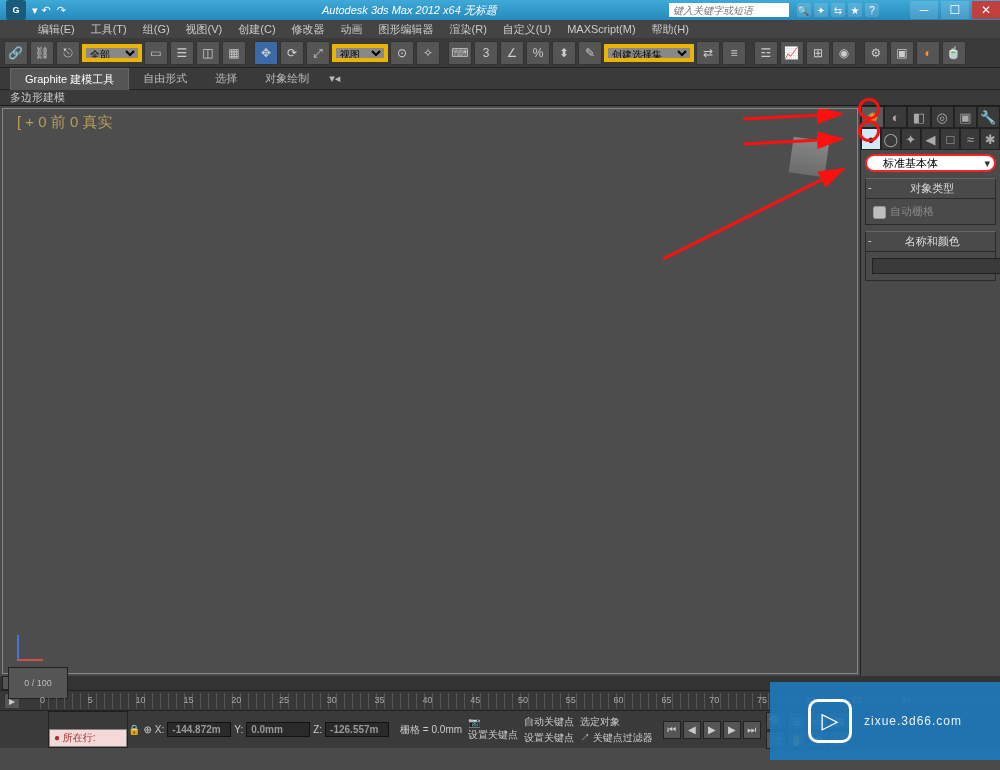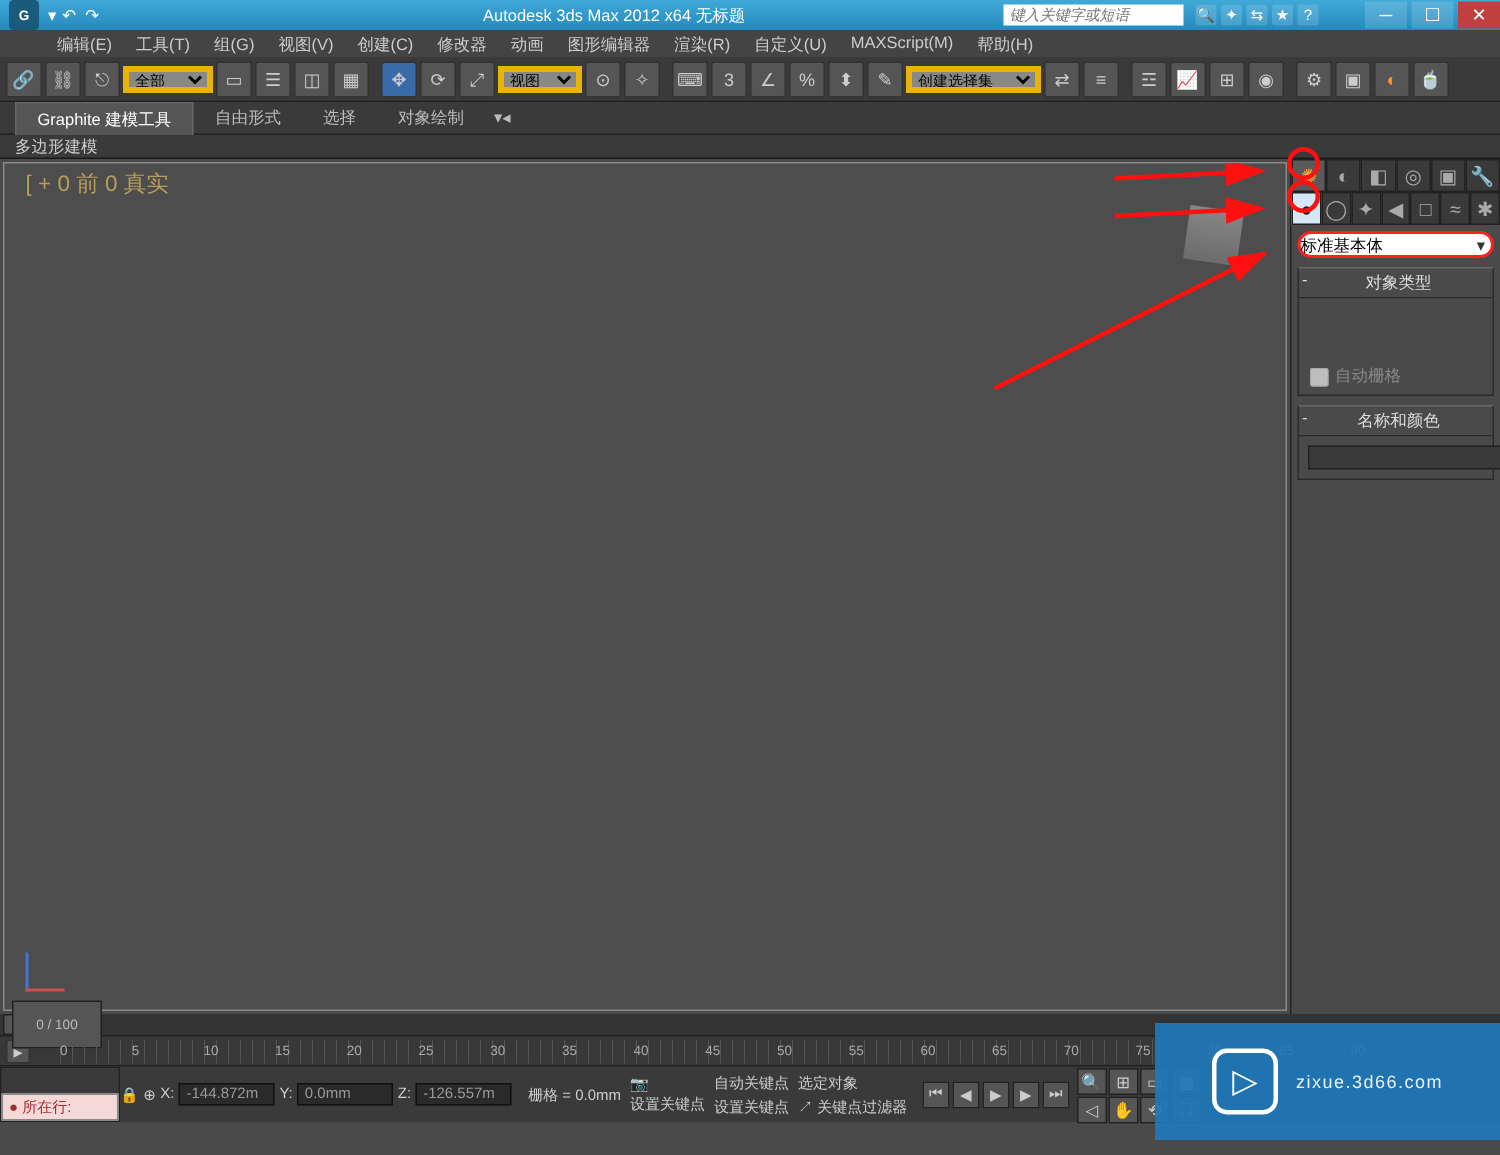--- a/index.html
+++ b/index.html
@@ -1,21 +1,21 @@
 <!DOCTYPE html>
 <html><head>
 <meta charset="utf-8">
 <style>
 * { margin:0; padding:0; box-sizing:border-box; font-family:"Microsoft YaHei",Arial,sans-serif; }
 body { width:1000px; height:770px; background:#4a4a4a; color:#ccc; font-size:11px; overflow:hidden; position:relative; }
 
 
 .titlebar { height:20px; background:linear-gradient(#3fa9d8,#2689bc); display:flex; align-items:center; color:#fff; font-size:11px; }
 .titlebar .appicon { width:20px; height:20px; background:#1a5a7a; border-radius:3px; margin:0 6px; display:flex; align-items:center; justify-content:center; font-weight:bold; font-size:9px; }
-.titlebar .title-center { flex:0 0 auto; margin-left:250px; }
+.titlebar .title-center { flex:0 0 auto; margin-left:250px;font-style:italic; }
 .titlebar .spacer { flex:1; }
 .titlebar .search { background:#fff; color:#888; width:120px; height:14px; font-size:10px; padding:0 4px; font-style:italic; border:0; }
 .titlebar .tb-icons { display:flex; margin:0 8px; gap:3px; }
 .titlebar .tb-icons span { width:14px; height:14px; background:rgba(255,255,255,.15); border-radius:2px; display:flex; align-items:center; justify-content:center; font-size:10px; }
 .titlebar .winbtns { display:flex; margin-left:20px; }
 .titlebar .winbtns span { width:28px; height:18px; background:rgba(255,255,255,.15); margin-left:3px; display:flex; align-items:center; justify-content:center; font-size:12px; }
 .titlebar .winbtns .close { background:#c04040; }
 
 
 .menubar { height:18px; background:#444; display:flex; align-items:center; padding-left:30px; color:#ccc; }
@@ -45,45 +45,45 @@
 
 
 .cmdpanel { width:140px; background:#4a4a4a; border-left:1px solid #222; display:flex; flex-direction:column; }
 .cmd-tabs { display:flex; height:22px; }
 .cmd-tabs span { flex:1; background:#3a3a3a; border:1px solid #222; display:flex; align-items:center; justify-content:center; font-size:13px; color:#aaa; position:relative; }
 .cmd-tabs span.active { background:#5a5a5a; }
 .cmd-tabs span.star { color:#ffb030; }
 .cmd-subtabs { display:flex; height:22px; }
 .cmd-subtabs span { flex:1; background:#3a3a3a; border:1px solid #222; display:flex; align-items:center; justify-content:center; font-size:13px; color:#aaa; }
 .cmd-subtabs span.active { background:#d4e8f5; color:#222; }
-.cmd-drop { margin:4px; height:18px; background:#fff; color:#000; font-size:11px; display:flex; align-items:center; padding:0 0; border:2px solid #ff2020; border-radius:9px; position:relative; }
+.cmd-drop { margin:4px; height:18px; background:#fff; color:#000; font-size:11px; display:flex; align-items:center; padding:0 16px; border:2px solid #ff2020; border-radius:9px; position:relative; }
 .cmd-drop::after { content:"▾"; position:absolute; right:4px; color:#333; }
 .rollout-hdr { background:#4a4a4a; border:1px solid #2a2a2a; border-top:1px solid #666; text-align:center; padding:2px; font-size:11px; margin:2px 4px 0; color:#ddd; }
 .roll-body { margin:0 4px 4px; background:#4a4a4a; border:1px solid #2a2a2a; border-top:0; padding:3px; }
-.chk-row { font-size:11px; color:#888; padding:2px 4px;margin-top:39px; }
+.chk-row { font-size:11px; color:#888; padding:2px 4px; }
 .chk-row input { vertical-align:middle; margin-right:4px; }
 .btn-grid { display:grid; grid-template-columns:1fr 1fr; gap:2px; }
 .btn-grid button { background:#606060; border:1px solid #333; color:#ddd; font-size:10px; height:18px; cursor:pointer; }
 .name-row { display:flex; gap:3px; padding:3px; }
 .name-row input { flex:1; background:#3a3a3a; border:1px solid #222; height:16px; }
 
 
 .sliderbar { height:14px; background:#333; position:relative; display:flex; align-items:center; font-size:9px; color:#bbb; }
 .sliderbar .knob { position:absolute; left:8px; width:60px; height:32px; background:#555; border:1px solid #222; display:flex; align-items:center; justify-content:center; }
 .trackbar { height:20px; background:#383838; border-top:1px solid #222; display:flex; align-items:center; padding:0 4px; }
 .trackbar .ticks { flex:1; height:16px; background:repeating-linear-gradient(90deg,#555 0,#555 1px,transparent 1px,transparent 8px); position:relative; margin-left:20px; }
 .trackbar .ticks .num { position:absolute; top:2px; font-size:9px; color:#aaa; }
 
 .statusrow { height:38px; background:#3a3a3a; display:flex; align-items:stretch; font-size:10px; color:#ccc; border-top:1px solid #222; }
-.statusrow .left-box { width:80px; background:#3a3a3a; border:1px solid #222; display:flex; flex-direction:column; }
+.statusrow .left-box { width:80px; background:#3a3a3a; border:1px solid #222; display:flex; flex-direction:column;margin-left:48px; }
 .statusrow .left-box .row1 { flex:1; }
 .statusrow .left-box .where { background:#f5d9d9; color:#a03030; font-size:10px; padding:1px 4px; border:1px solid #888; }
 .statusrow .info { flex:1; display:flex; flex-direction:column; justify-content:center; padding:0 6px; }
 .statusrow .coords { display:flex; align-items:center; gap:3px; }
-.statusrow .coords .cbox { background:#2a2a2a; color:#999; padding:1px 4px; min-width:64px; border:1px solid #111; font-size:10px; }
+.statusrow .coords .cbox { background:#2a2a2a; color:#999; padding:1px 4px; min-width:64px; border:1px solid #111; font-size:10px;font-weight:bold; }
 .statusrow .animctrl { display:flex; align-items:center; gap:2px; padding:0 4px; }
 .statusrow .animctrl .abtn { width:18px; height:18px; background:#555; border:1px solid #222; display:flex; align-items:center; justify-content:center; font-size:10px; }
 .statusrow .keytxt { display:flex; flex-direction:column; justify-content:center; font-size:10px; gap:2px; padding-right:6px; }
 .statusrow .navbtns { display:grid; grid-template-columns:repeat(4,20px); grid-template-rows:repeat(2,18px); gap:1px; padding:1px; }
 .statusrow .navbtns span { background:#555; border:1px solid #222; display:flex; align-items:center; justify-content:center; font-size:11px; }
 
 
 .watermark { position:absolute; right:0; bottom:10px; width:230px; height:78px; background:rgba(30,120,185,.92); display:flex; align-items:center; justify-content:center; gap:12px; color:#fff; }
 .watermark .play { width:44px; height:44px; border:3px solid #fff; border-radius:10px; display:flex; align-items:center; justify-content:center; font-size:22px; }
 .watermark .txt1 { font-size:24px; font-weight:bold; letter-spacing:2px; }

